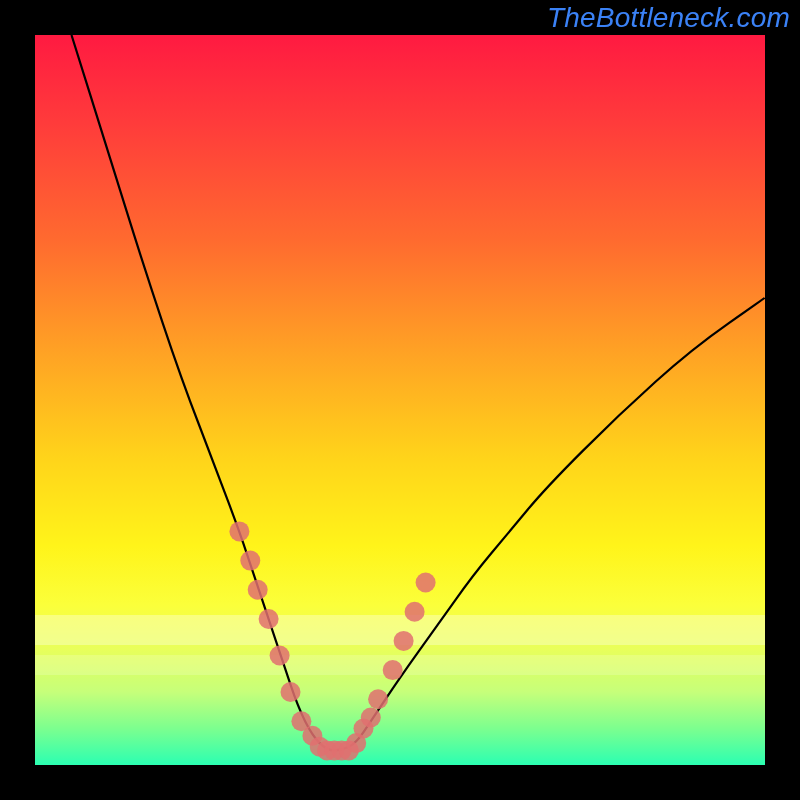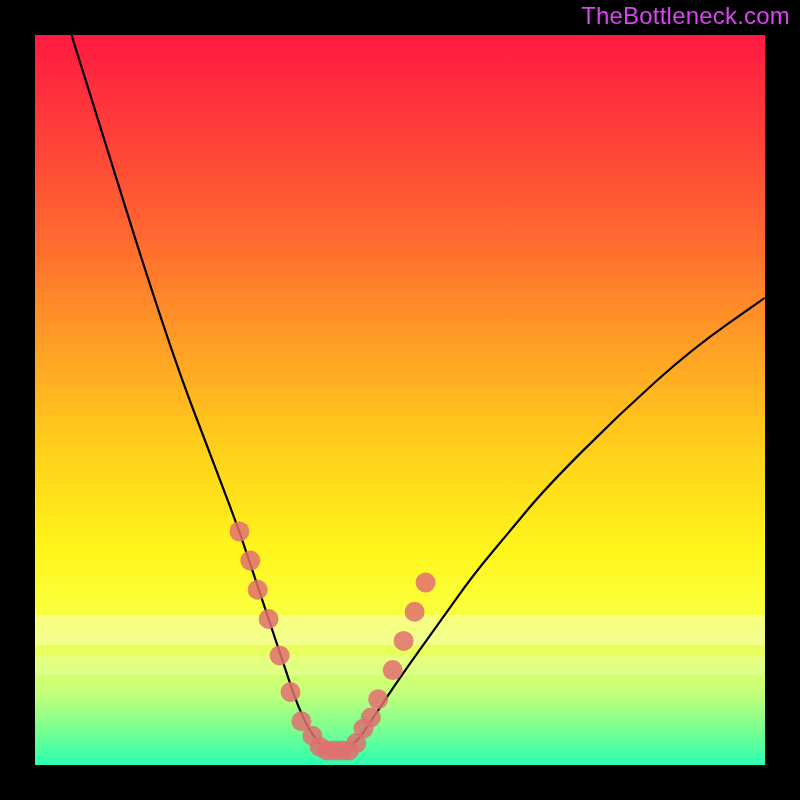--- a/index.html
+++ b/index.html
@@ -14,25 +14,26 @@
   .frame {
     position: relative;
     width: 800px;
     height: 800px;
     background: #000;
   }
   .watermark {
     position: absolute;
     top: 2px;
     right: 10px;
-    color: #d946ef;
-    font-size: 24px;
+    color: #3b82f6;
+    font-size: 28px;
     font-weight: 400;
     letter-spacing: 0.2px;
     z-index: 10;
+    font-style: italic;
   }
   .plot-area {
     position: absolute;
     left: 35px;
     top: 35px;
     width: 730px;
     height: 730px;
     background: linear-gradient(to bottom,
       #ff1a41 0%,
       #ff3b3b 12%,

